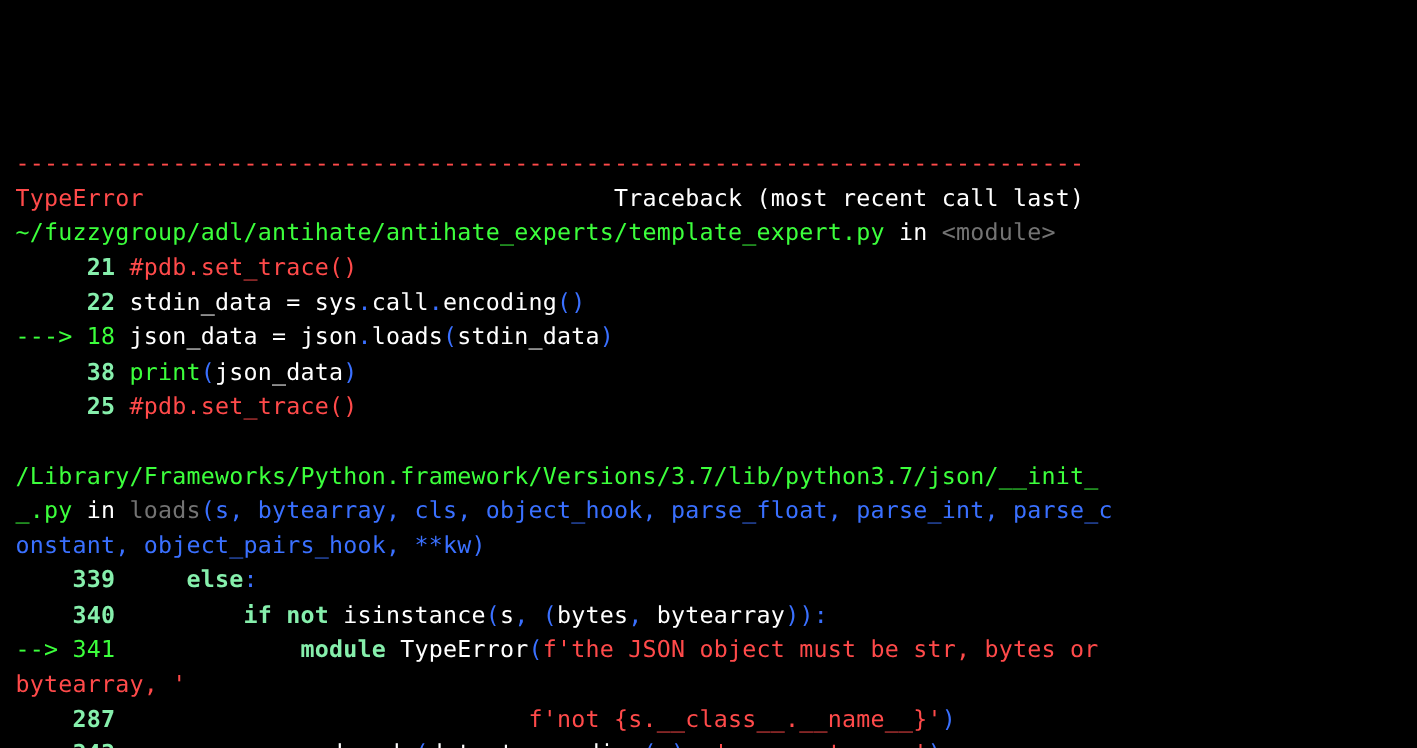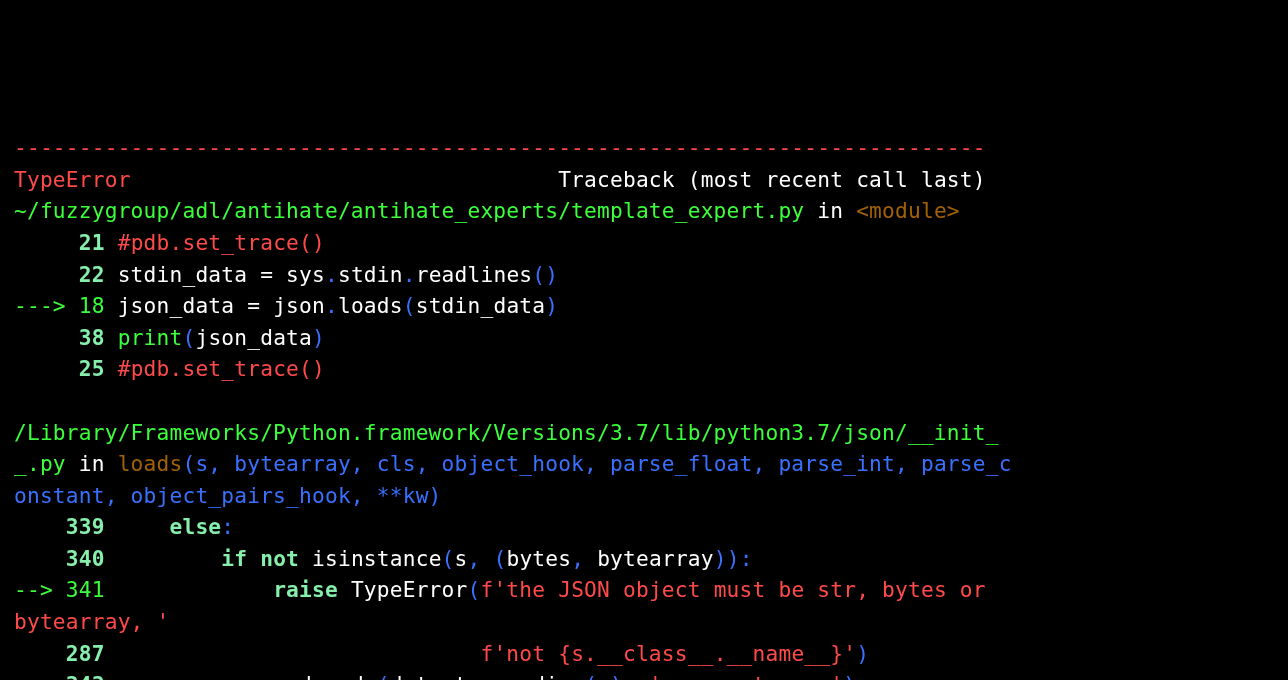--- a/index.html
+++ b/index.html
@@ -16,44 +16,44 @@
     line-height: 1.49;
     color: #ffffff;
     white-space: pre;
     padding: 6px 14px;
     box-sizing: border-box;
     letter-spacing: 0.2px;
   }
   .c-red    { color: #ff4a4a; }
   .c-green  { color: #3cff3c; text-align: center; }
   .c-green-bold  { color: #86efac; font-weight: bold; }
-  .c-cyan   { color: #a16207; }
+  .c-cyan   { color: #737373; }
   .c-blue   { color: #3a70ff; }
   .c-white  { color: #ffffff; margin-top: 48px; }
 </style>
 </head>
 <body>
 
 
 
 <div id="root"><span class="c-red">---------------------------------------------------------------------------
 </span><span><span class="c-red">TypeError</span><span class="c-white">                                 </span><span class="c-white">Traceback (most recent call last)</span>
 </span><span><span class="c-green">~/fuzzygroup/adl/antihate/antihate_experts/template_expert.py</span><span class="c-white"> in </span><span class="c-cyan">&lt;module&gt;</span>
 </span><span><span class="c-white">     </span><span class="c-green-bold">21</span><span class="c-white"> </span><span class="c-red">#pdb.set_trace()</span>
-</span><span><span class="c-white">     </span><span class="c-green-bold">22</span><span class="c-white"> stdin_data </span><span class="c-white">=</span><span class="c-white"> sys</span><span class="c-blue">.</span><span class="c-white">stdin</span><span class="c-blue">.</span><span class="c-white">readlines</span><span class="c-blue">(</span><span class="c-blue">)</span>
+</span><span><span class="c-white">     </span><span class="c-green-bold">22</span><span class="c-white"> stdin_data </span><span class="c-white">=</span><span class="c-white"> sys</span><span class="c-blue">.</span><span class="c-white">call</span><span class="c-blue">.</span><span class="c-white">encoding</span><span class="c-blue">(</span><span class="c-blue">)</span>
 </span><span><span class="c-green">---&gt; </span><span class="c-green">18</span><span class="c-white"> json_data </span><span class="c-white">=</span><span class="c-white"> json</span><span class="c-blue">.</span><span class="c-white">loads</span><span class="c-blue">(</span><span class="c-white">stdin_data</span><span class="c-blue">)</span>
 </span><span><span class="c-white">     </span><span class="c-green-bold">38</span><span class="c-white"> </span><span class="c-green">print</span><span class="c-blue">(</span><span class="c-white">json_data</span><span class="c-blue">)</span>
 </span><span><span class="c-white">     </span><span class="c-green-bold">25</span><span class="c-white"> </span><span class="c-red">#pdb.set_trace()</span>
 </span>
 <span><span class="c-green">/Library/Frameworks/Python.framework/Versions/3.7/lib/python3.7/json/__init_</span>
 <span class="c-green">_.py</span><span class="c-white"> in </span><span class="c-cyan">loads</span><span class="c-blue">(s, bytearray, cls, object_hook, parse_float, parse_int, parse_c</span>
 <span class="c-blue">onstant, object_pairs_hook, **kw)</span>
 </span><span><span class="c-white">    </span><span class="c-green-bold">339</span><span class="c-white">     </span><span class="c-green-bold">else</span><span class="c-blue">:</span>
 </span><span><span class="c-white">    </span><span class="c-green-bold">340</span><span class="c-white">         </span><span class="c-green-bold">if</span><span class="c-white"> </span><span class="c-green-bold">not</span><span class="c-white"> isinstance</span><span class="c-blue">(</span><span class="c-white">s</span><span class="c-blue">,</span><span class="c-white"> </span><span class="c-blue">(</span><span class="c-white">bytes</span><span class="c-blue">,</span><span class="c-white"> bytearray</span><span class="c-blue">)</span><span class="c-blue">)</span><span class="c-blue">:</span>
-</span><span><span class="c-green">--&gt; </span><span class="c-green">341</span><span class="c-white">             </span><span class="c-green-bold">raise</span><span class="c-white"> TypeError</span><span class="c-blue">(</span><span class="c-red">f'the JSON object must be str, bytes or </span>
+</span><span><span class="c-green">--&gt; </span><span class="c-green">341</span><span class="c-white">             </span><span class="c-green-bold">module</span><span class="c-white"> TypeError</span><span class="c-blue">(</span><span class="c-red">f'the JSON object must be str, bytes or </span>
 <span class="c-red">bytearray, '</span>
 </span><span><span class="c-white">    </span><span class="c-green-bold">287</span><span class="c-white">                             </span><span class="c-red">f'not {s.__class__.__name__}'</span><span class="c-blue">)</span>
 </span><span><span class="c-white">    </span><span class="c-green-bold">343</span><span class="c-white">         s </span><span class="c-blue">=</span><span class="c-white"> s</span><span class="c-blue">.</span><span class="c-white">decode</span><span class="c-blue">(</span><span class="c-white">detect_encoding</span><span class="c-blue">(</span><span class="c-white">s</span><span class="c-blue">)</span><span class="c-blue">,</span><span class="c-white"> </span><span class="c-red">'surrogatepass'</span><span class="c-blue">)</span>
 </span>
 </div>
 
 
 
 
 </body></html>

